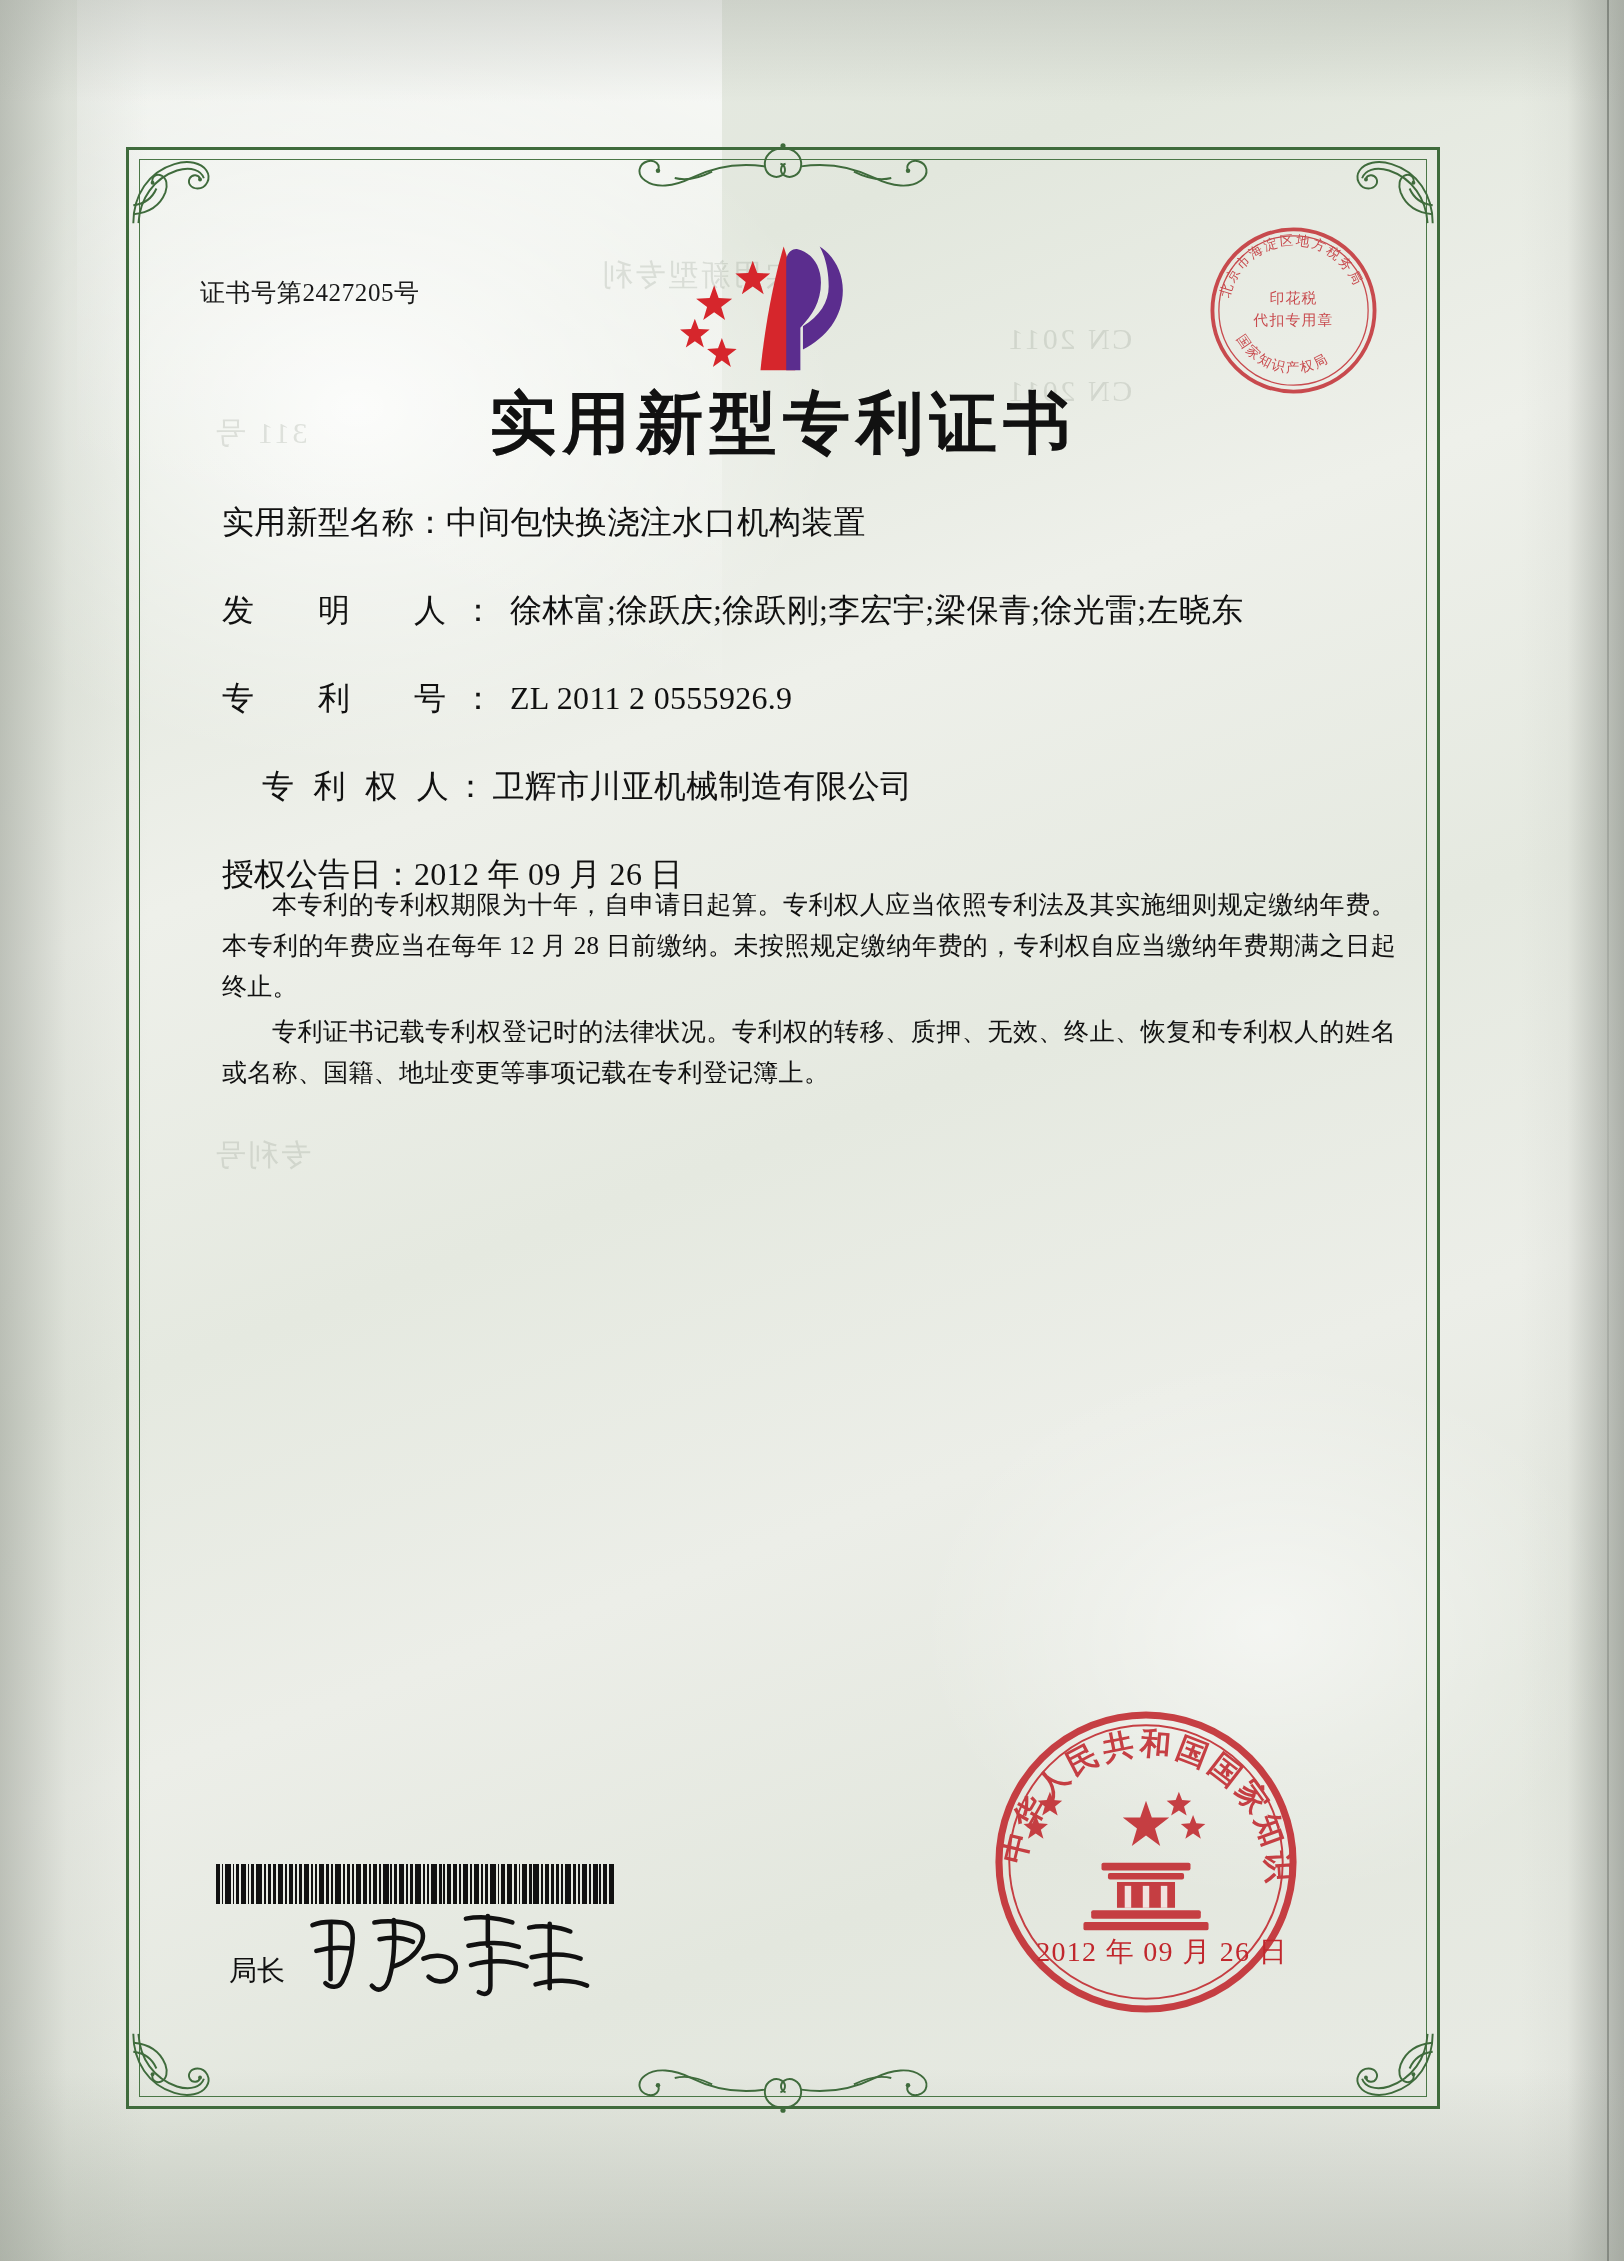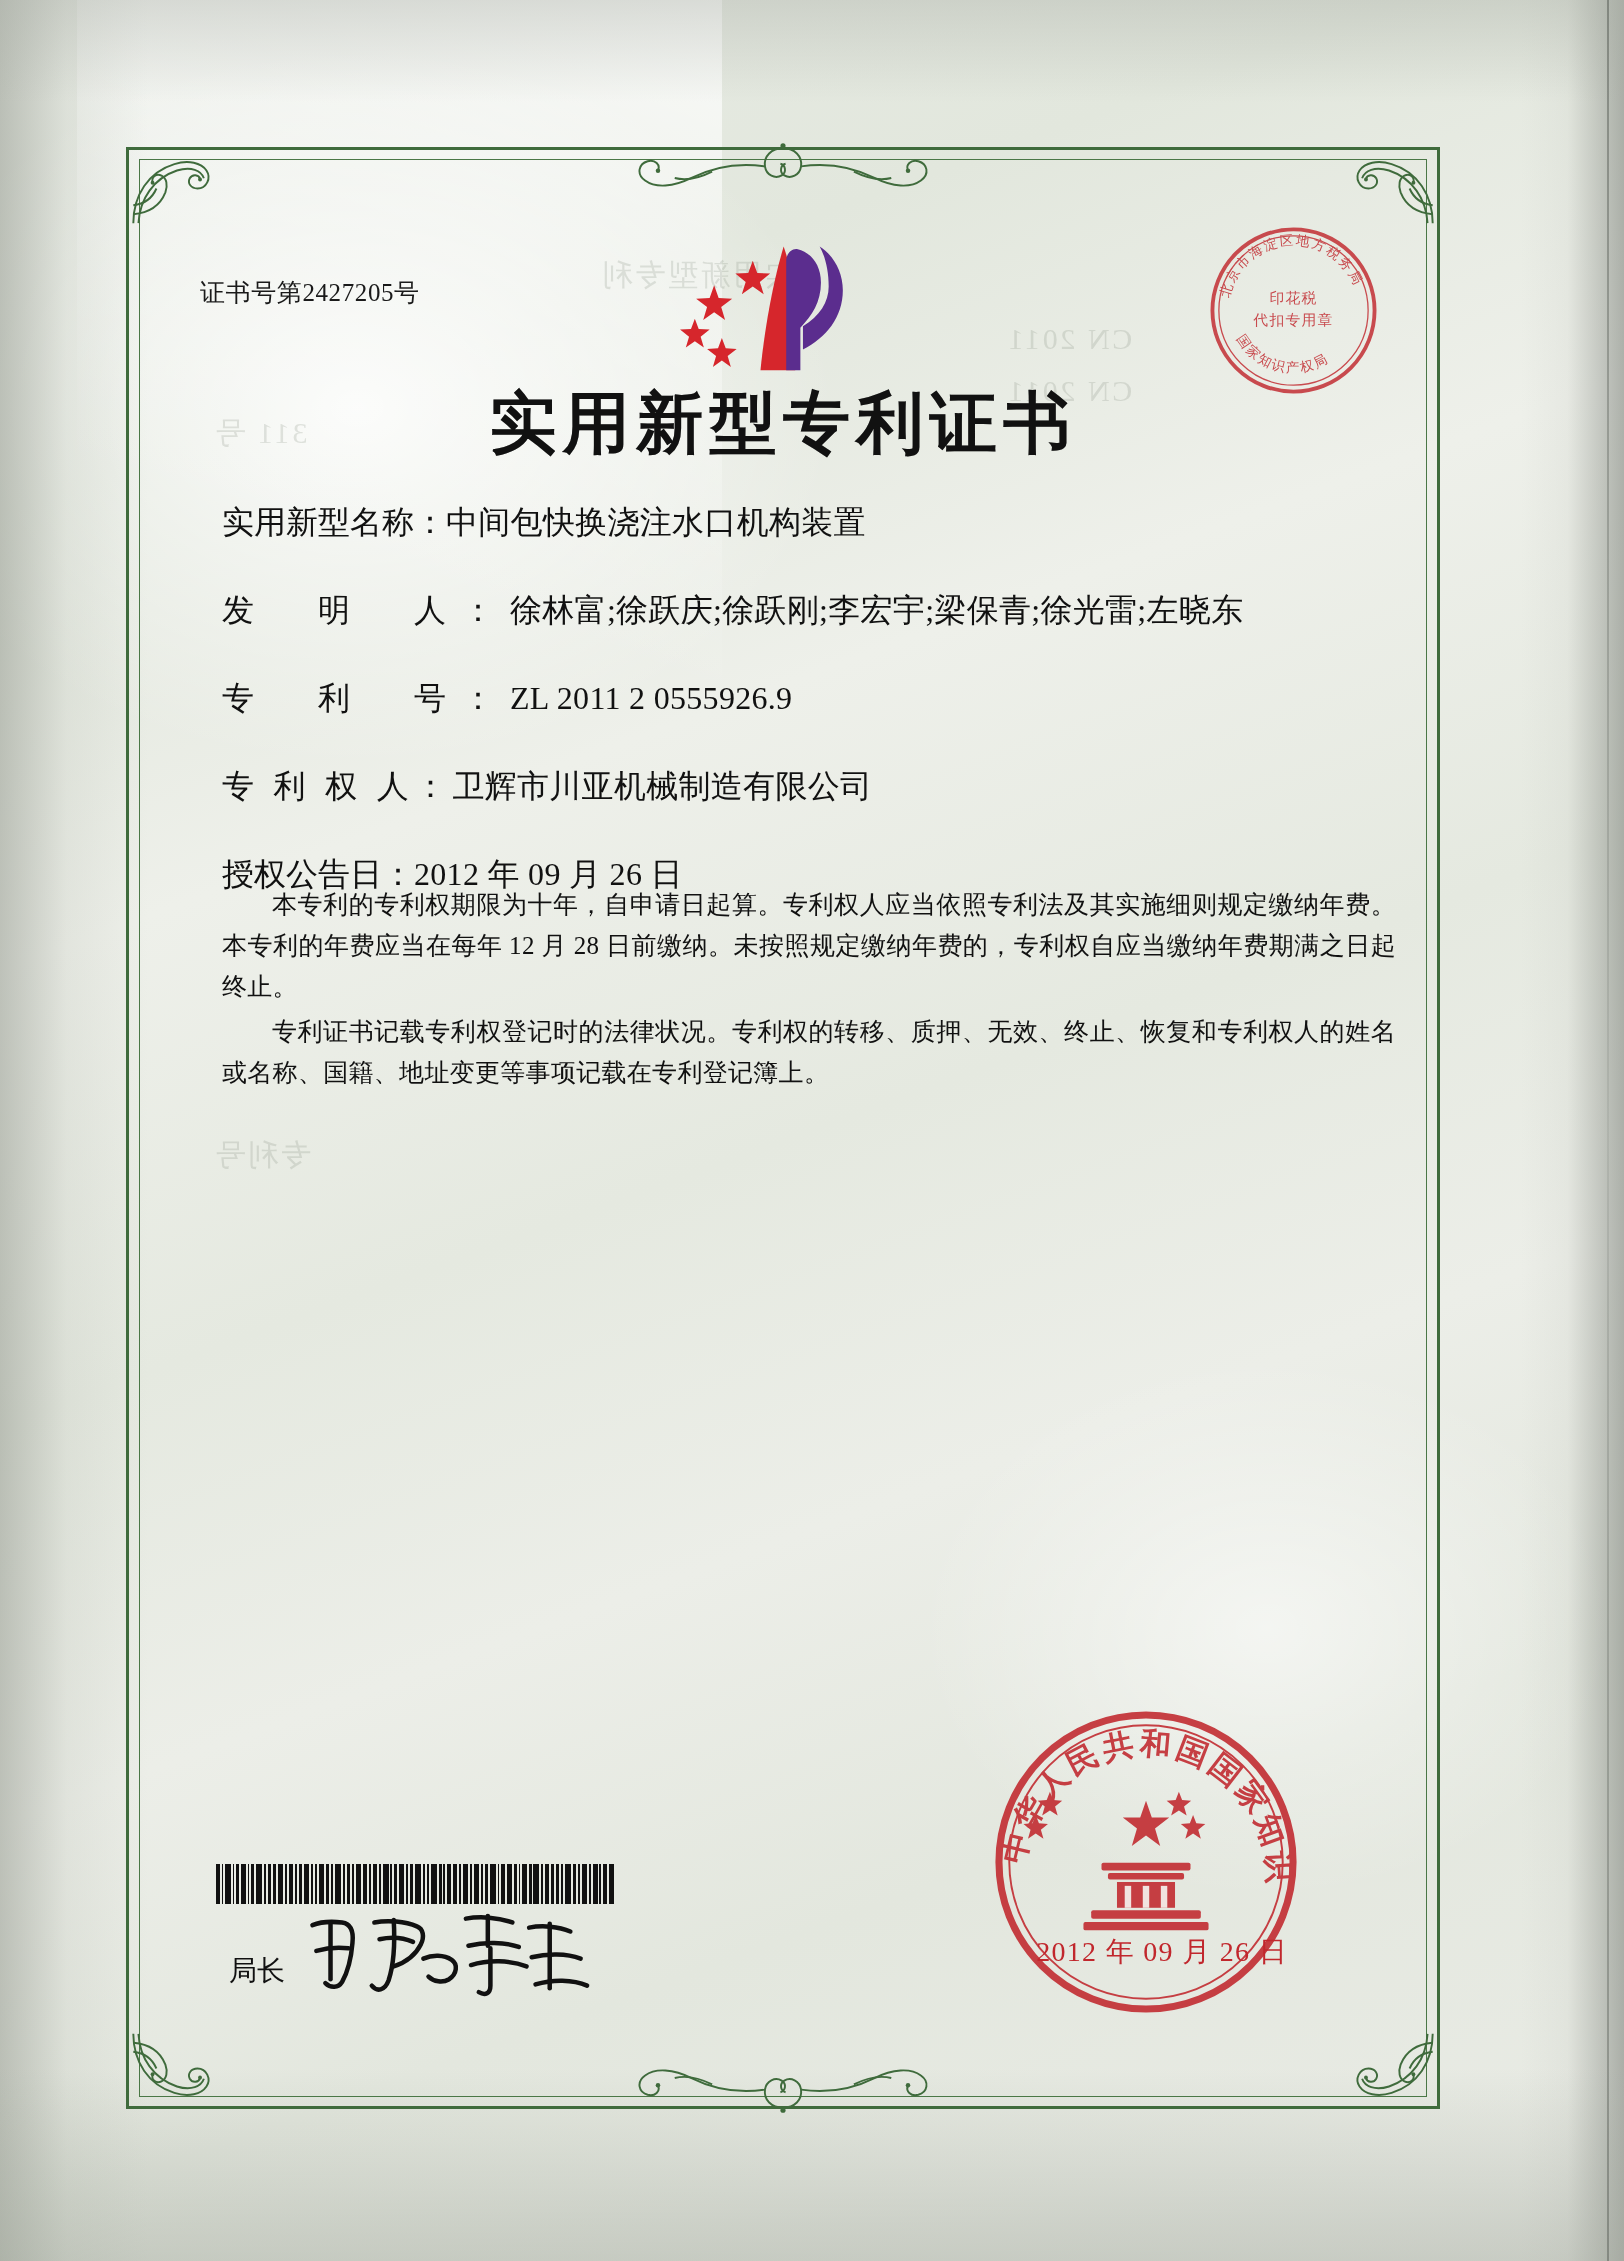--- a/index.html
+++ b/index.html
@@ -143,21 +143,21 @@
     margin-bottom: 44px;
     white-space: nowrap;
     letter-spacing: 0.3px;
   }
   .field .lbl { display: inline-block; }
   .field .val { display: inline; }
 
   .lbl-name   { letter-spacing: 0px; }
   .lbl-inv    { letter-spacing: 16px; }
   .lbl-patno  { letter-spacing: 16px; }
-  .lbl-holder { letter-spacing: 5.8px; }
+  .lbl-holder { letter-spacing: 5.8px; margin-left: 40px; }
 
   .body-text {
     position: absolute;
     left: 83px; right: 31px; top: 725px;
     font-size: 25px;
     line-height: 41px;
     color: #111;
     text-align: justify;
     letter-spacing: 0.3px;
   }

